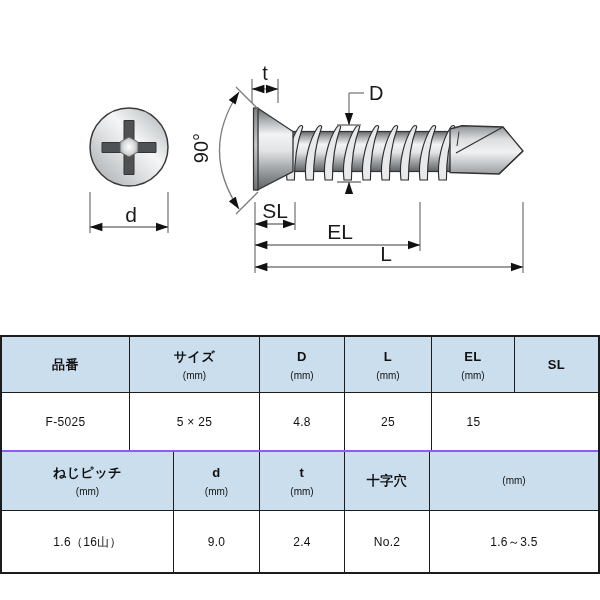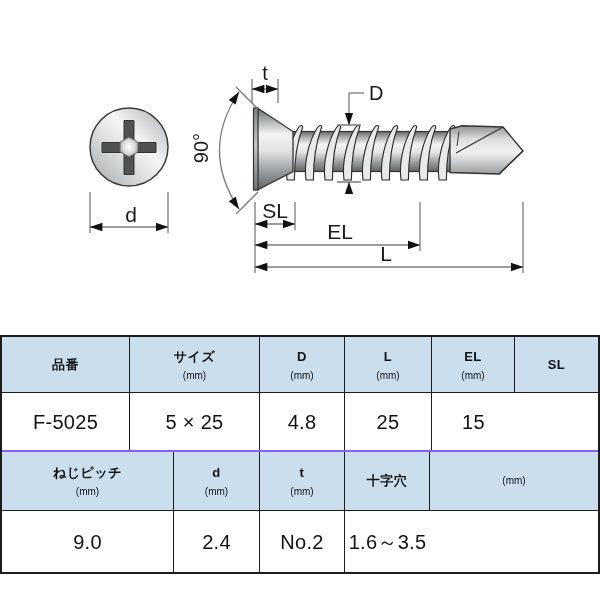--- a/index.html
+++ b/index.html
@@ -21,21 +21,21 @@
   .thead{background:#cbdeee;}
   .tdata{background:#ffffff;}
   .cell{
     display:flex;flex-direction:column;align-items:center;justify-content:center;
     border-right:1.5px solid #1c1c1c;box-sizing:border-box;text-align:center;
   }
   .cell:last-child{border-right:none;}
   .lbl{font-size:13px;font-weight:bold;line-height:22px;letter-spacing:.5px;}
   .unit{font-size:10px;line-height:16px;}
   .unit:empty{display:none;}
-  .val{font-size:20px;line-height:24px;letter-spacing:.3px;}
+  .val{font-size:12px;line-height:24px;letter-spacing:.3px;}
 
   text{fill:#1a1a1a;font-family:"Liberation Sans","DejaVu Sans",sans-serif;}
   .dim{stroke:#7b7b7b;stroke-width:1.3;fill:none;}
   .out{stroke:#333;fill:none;}
 </style>
 </head>
 <body>
 
 <div class="diagram">
 <svg width="600" height="330" viewBox="0 0 600 330">
@@ -216,20 +216,23 @@
       <div class="lbl">十字穴</div>
 
     </div>
     <div class="cell">
       <div class="unit">(mm)</div>
     </div>
   </div>
 
   <div class="trow tdata t2 r4">
     <div class="cell">
+        <div class="val">1.6（16山）</div>
+      </div>
+    <div class="cell">
         <div class="val">9.0</div>
       </div>
     <div class="cell">
         <div class="val">2.4</div>
       </div>
     <div class="cell">
         <div class="val">No.2</div>
       </div>
     <div class="cell">
         <div class="val">1.6～3.5</div>

